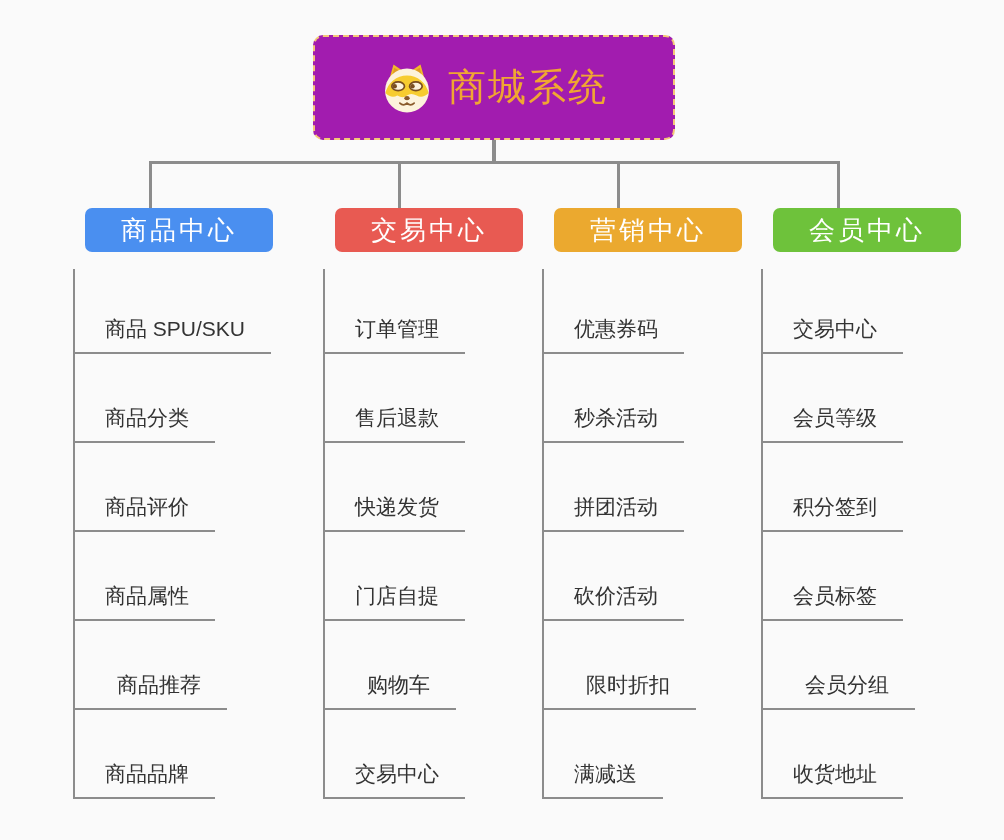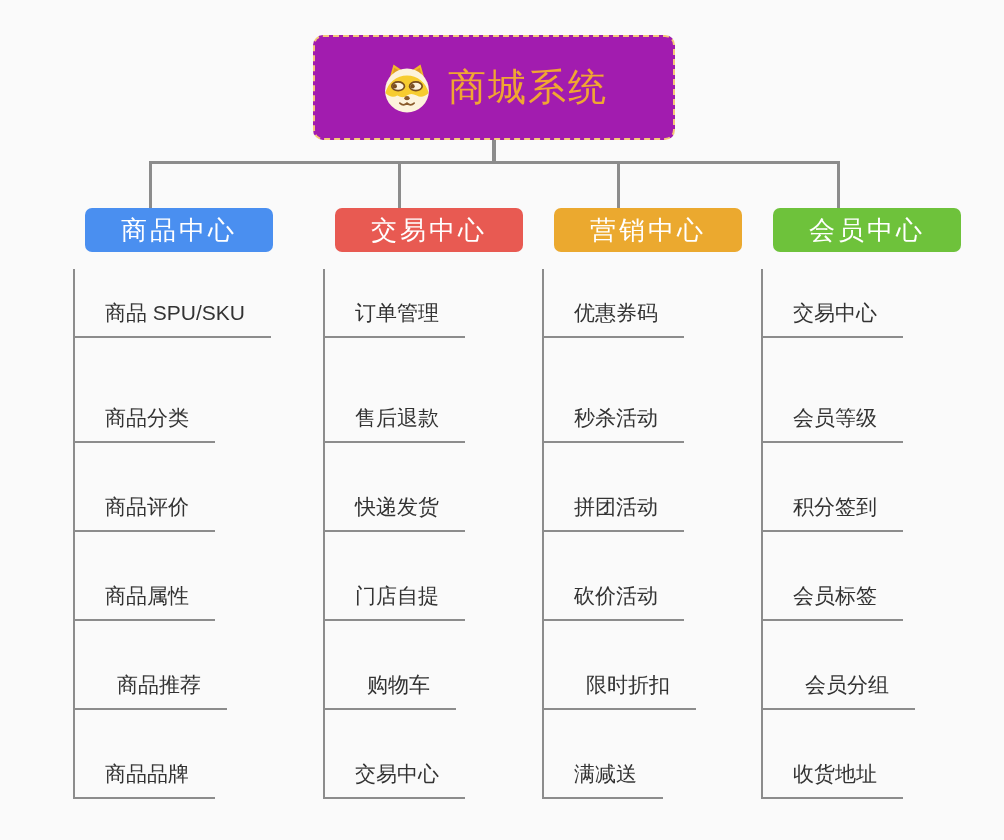--- a/index.html
+++ b/index.html
@@ -40,21 +40,21 @@
   .branch-label { color: #ffffff; font-size: 26px; letter-spacing: 3px; white-space: nowrap; }
 
   .col-line { position: absolute; left: 16px; top: 61px; width: 2px; height: 530px; background: #8c8c8c; }
 
   .leaf {
     position: absolute; left: 16px;
     line-height: 26px; padding: 0 26px 10px 32px;
     border-bottom: 2px solid #8c8c8c;
     font-size: 21px; color: #333333; white-space: nowrap;
   }
-  .r1 { top: 92px; } .r2 { top: 197px; } .r3 { top: 286px; }
+  .r1 { top: 108px; } .r2 { top: 197px; } .r3 { top: 286px; }
   .r4 { top: 375px; } .r5 { top: 464px; padding-left: 44px; } .r6 { top: 553px; font-family: Liberation Serif, serif; }
 </style>
 </head>
 <body>
 
 <div class="canvas">
 
   <div class="line trunk-v"></div>
   <div class="line trunk-h"></div>
   <div class="line drop drop-1"></div>

